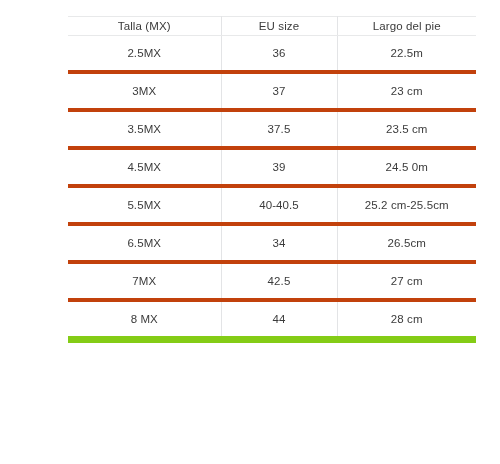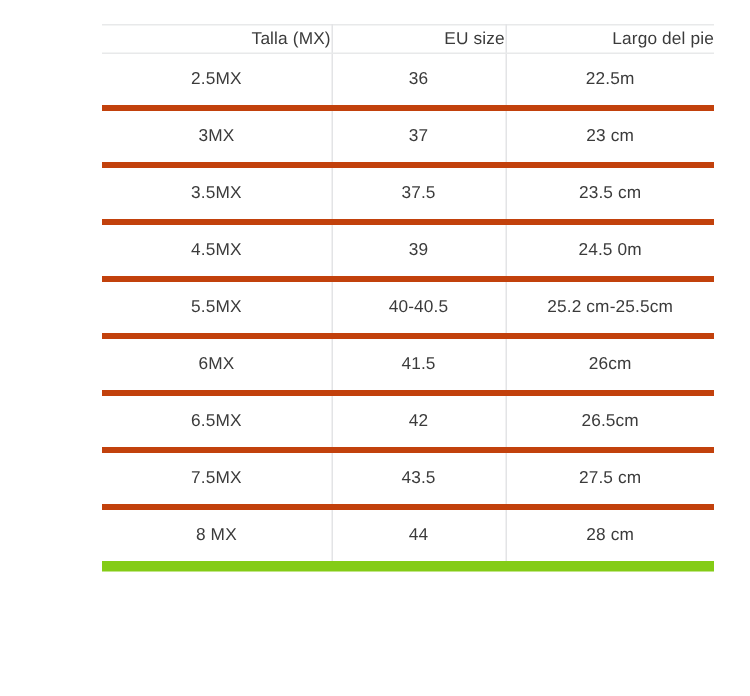--- a/index.html
+++ b/index.html
@@ -48,21 +48,20 @@
     padding: 0;
     height: 34px;
     border-right: 1px solid #e3e4e6;
     border-bottom: 4px solid #c2410c;
     background: #ffffff;
     white-space: nowrap;
   }
   table.size-chart th {
     height: 18px;
     border-bottom: 1px solid #e8e9ea;
-    text-align: right;
   }
   table.size-chart th:last-child,
   table.size-chart td:last-child {
     border-right: none;
   }
   table.size-chart tr.header-row th {
     border-top: 1px solid #e8e9ea;
   }
   table.size-chart tr:last-child td {
     border-bottom: 7px solid #84cc16;
@@ -106,33 +105,28 @@
           <td>4.5MX</td>
           <td>39</td>
           <td>24.5 0m</td>
         </tr>
         <tr>
           <td>5.5MX</td>
           <td>40-40.5</td>
           <td>25.2 cm-25.5cm</td>
         </tr>
         <tr>
-          <td>6MX</td>
-          <td>41.5</td>
-          <td>26cm</td>
-        </tr>
-        <tr>
           <td>6.5MX</td>
-          <td>42</td>
+          <td>34</td>
           <td>26.5cm</td>
         </tr>
         <tr>
-          <td>7.5MX</td>
-          <td>43.5</td>
-          <td>27.5 cm</td>
+          <td>7MX</td>
+          <td>42.5</td>
+          <td>27 cm</td>
         </tr>
         <tr>
           <td>8 MX</td>
           <td>44</td>
           <td>28 cm</td>
         </tr>
       </tbody>
     </table>
   </div>
 </div>

